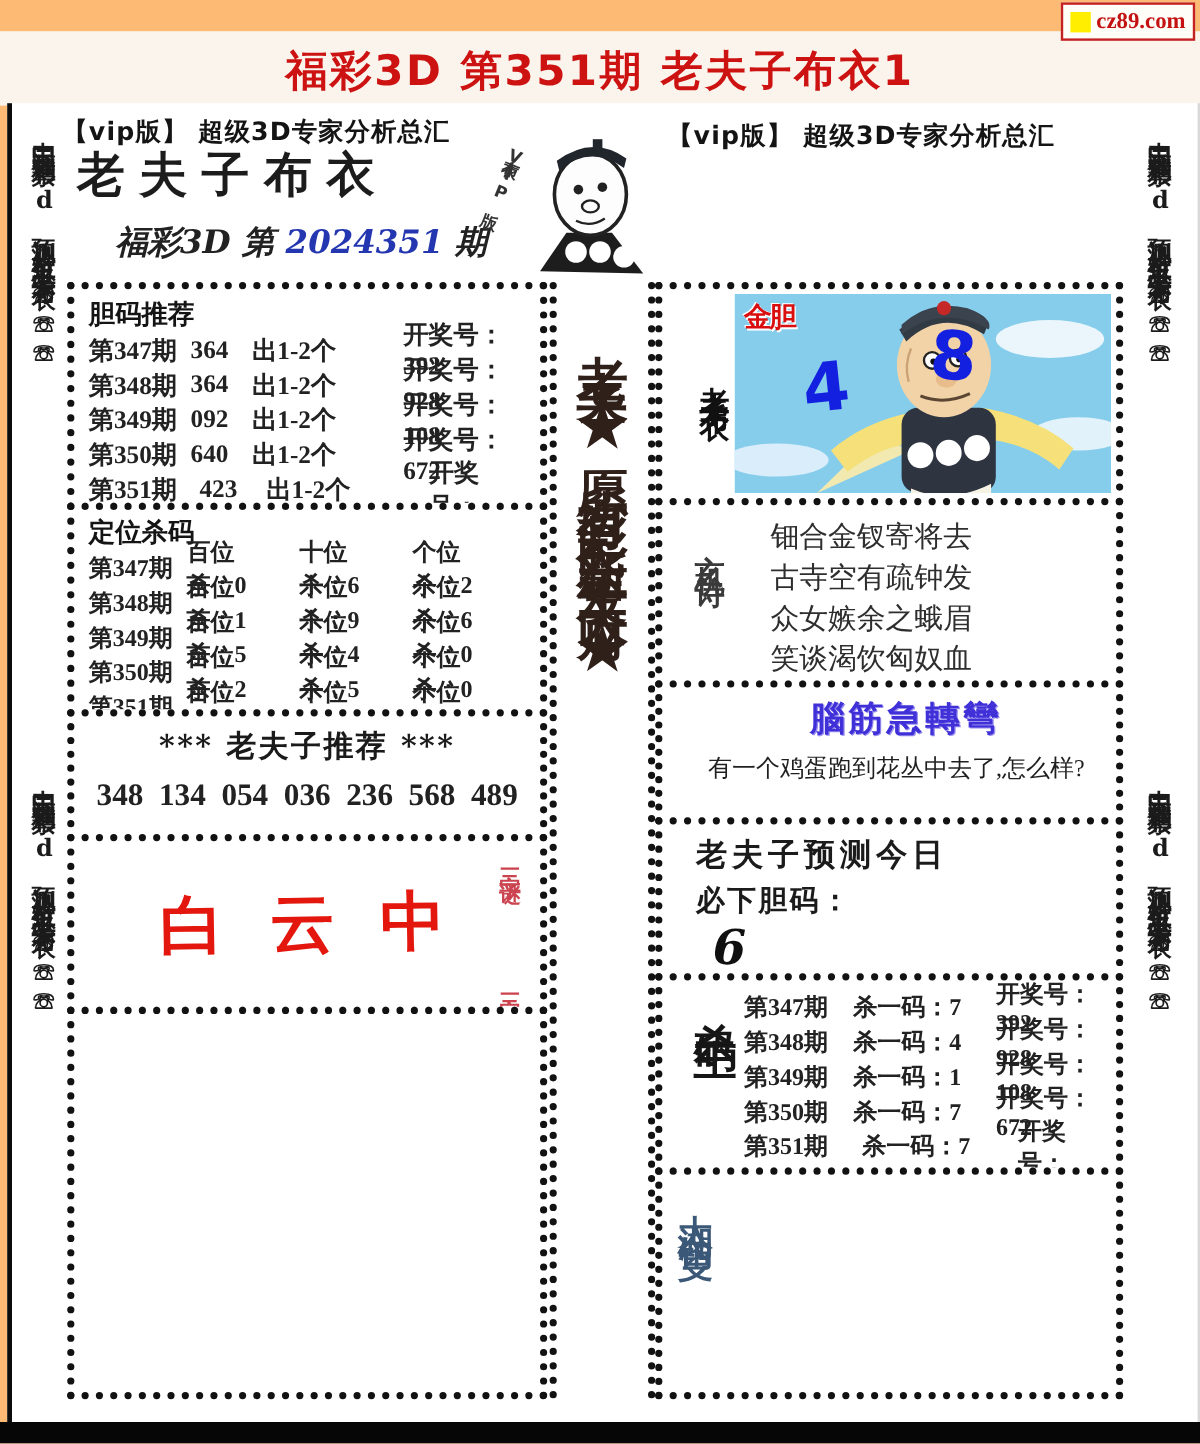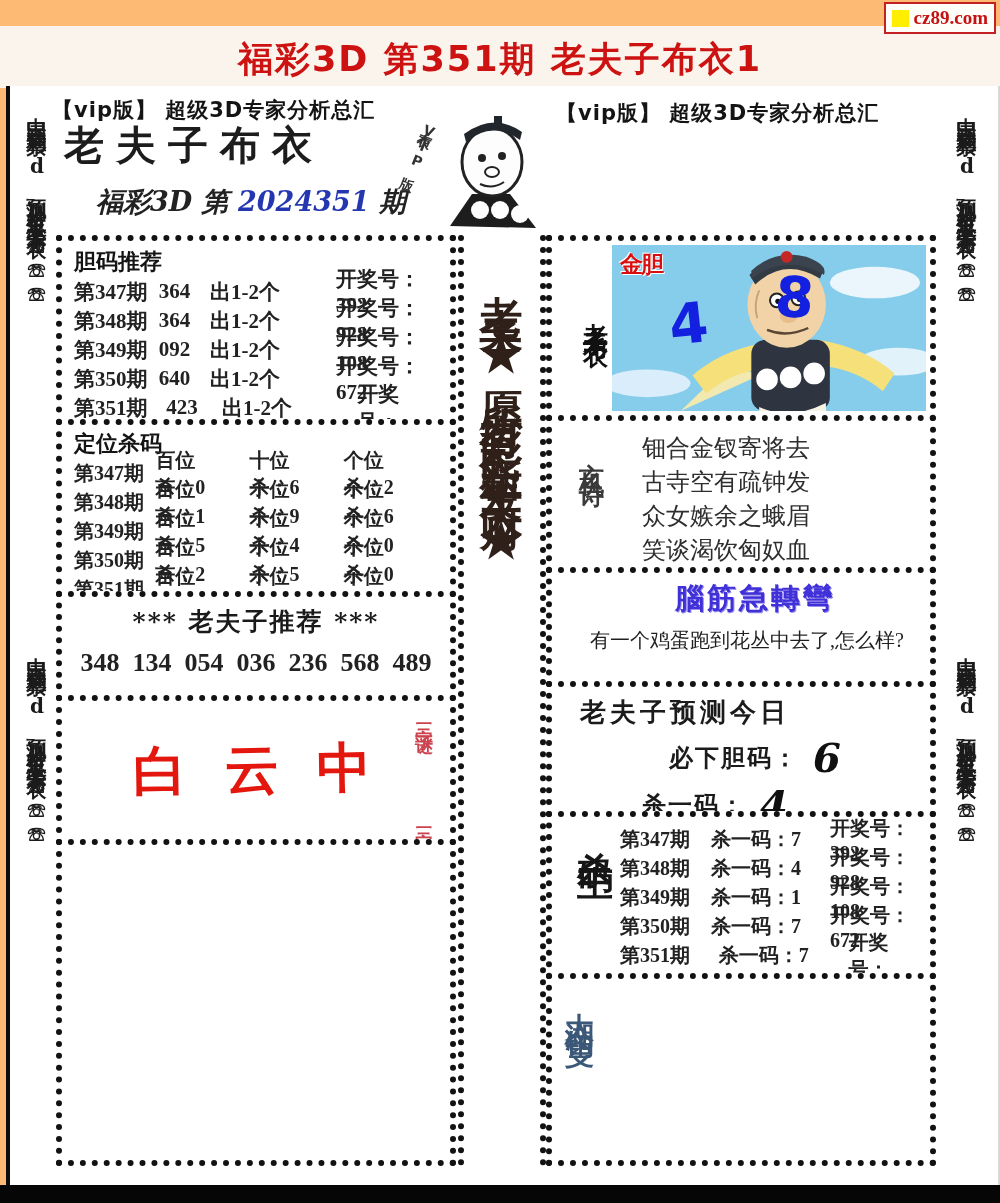--- a/index.html
+++ b/index.html
@@ -83,21 +83,21 @@
   .poem-label{writing-mode:vertical-rl;text-orientation:upright;font-family:"DejaVu Serif",serif;
         font-size:25px;font-weight:bold;color:#3a3a3a;width:46px;letter-spacing:9px;padding-top:14px;}
   .poem-lines{flex:1;padding-left:34px;padding-top:2px;}
   .poem-line{font-family:"Liberation Serif",serif;font-size:24px;color:#2e2e2e;line-height:34px;}
 
   .brain-title{text-align:center;font-size:29px;font-weight:bold;color:#4030d8;letter-spacing:3px;
         margin-top:6px;text-shadow:1px 1px 0 #9a90ee;}
   .brain-q{font-family:"Liberation Serif",serif;font-size:20px;color:#1f1f1f;margin-top:8px;padding-left:10px;}
 
   .fc-title{text-align:left;font-size:26px;font-weight:bold;color:#1b1b1b;letter-spacing:4px;margin-top:8px;}
-  .fc-line{display:flex;align-items:center;font-weight:bold;color:#1b1b1b;}
+  .fc-line{display:flex;align-items:flex-start;font-weight:bold;color:#1b1b1b;flex-direction:column;}
   .fc-l2{justify-content:center;margin-top:4px;}
   .fc-l3{padding-left:62px;margin-top:0px;}
   .fc-label{font-size:24px;letter-spacing:2px;}
   .fc-value{font-size:40px;font-family:"DejaVu Serif",serif;font-style:italic;margin-left:14px;color:#101010;}
 
   .kk-box{display:flex;padding:6px 8px;}
   .kk-label{writing-mode:vertical-rl;text-orientation:upright;font-family:"DejaVu Serif",serif;
         font-size:36px;font-weight:bold;color:#161616;width:60px;letter-spacing:8px;}
   .kk-rows{flex:1;padding-top:2px;}
   .kk-row{display:flex;align-items:center;height:29px;font-family:"Liberation Serif",serif;

